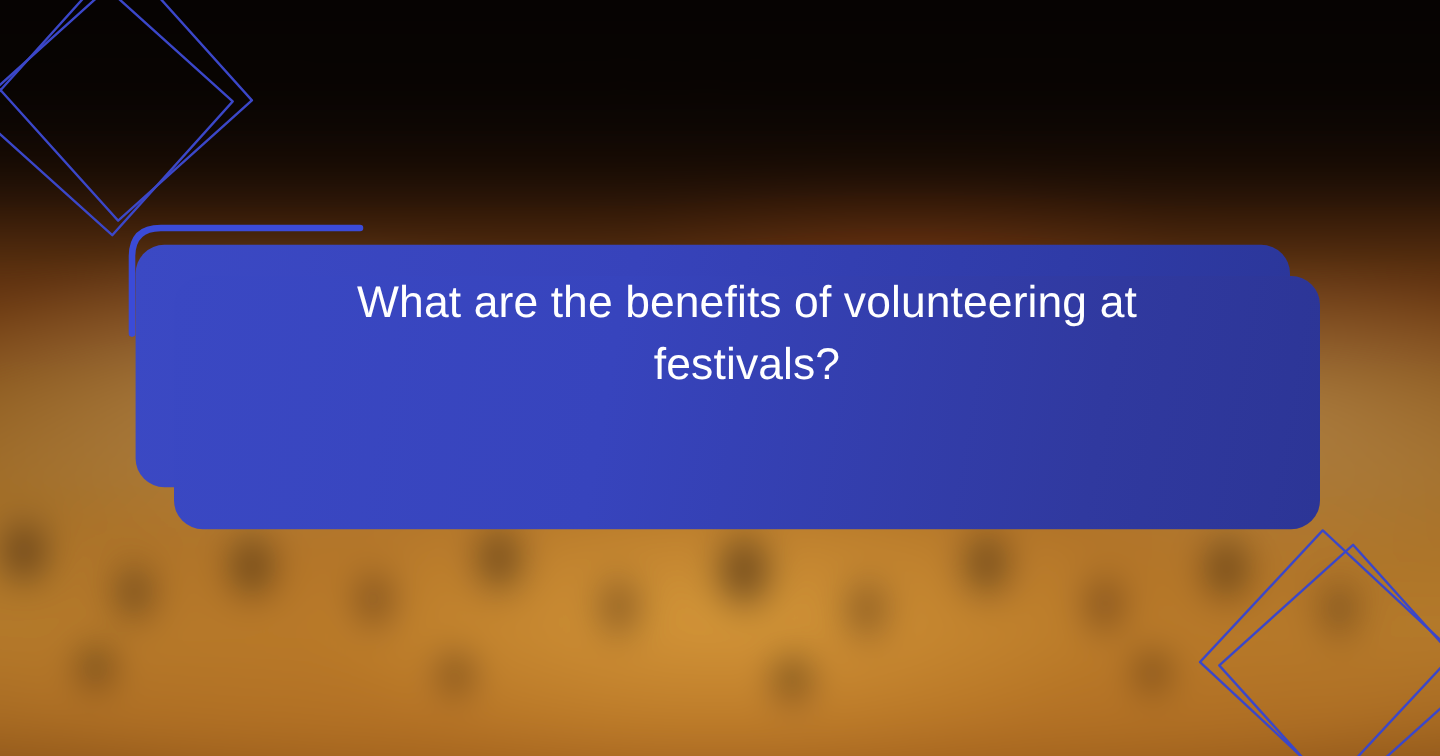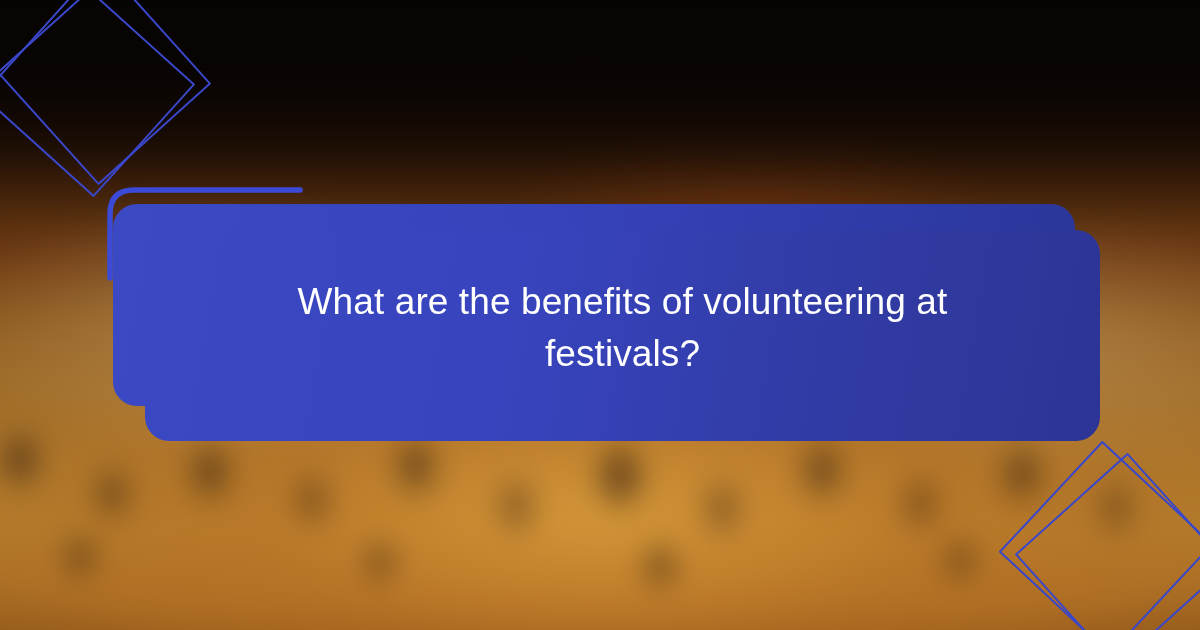--- a/index.html
+++ b/index.html
@@ -111,21 +111,21 @@
     position:absolute;
     left:113px; top:204px; width:962px; height:202px;
     border-radius:24px;
     background:linear-gradient(100deg,#3b49c4 0%,#3743bb 42%,#2f3ba7 78%,#2b3699 100%);
   }
   #card-front{
     position:absolute;
     left:145px; top:230px; width:955px; height:211px;
     border-radius:24px;
     background:linear-gradient(100deg,#3a48c3 0%,#3744bd 38%,#30399f 80%,#2c3596 100%);
-    display:flex; align-items:center; justify-content:center;
+    display:flex; align-items:flex-start; justify-content:center;
   }
   #question-text{
     width:880px;
     text-align:center;
     color:#ffffff;
     font-size:37px;
     line-height:52px;
     font-weight:400;
     letter-spacing:.1px;
     padding:0 40px 8px 40px;

